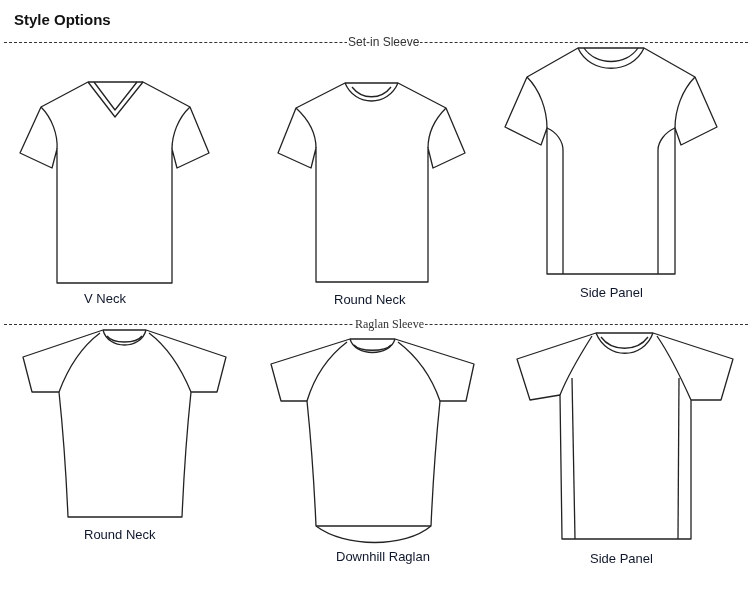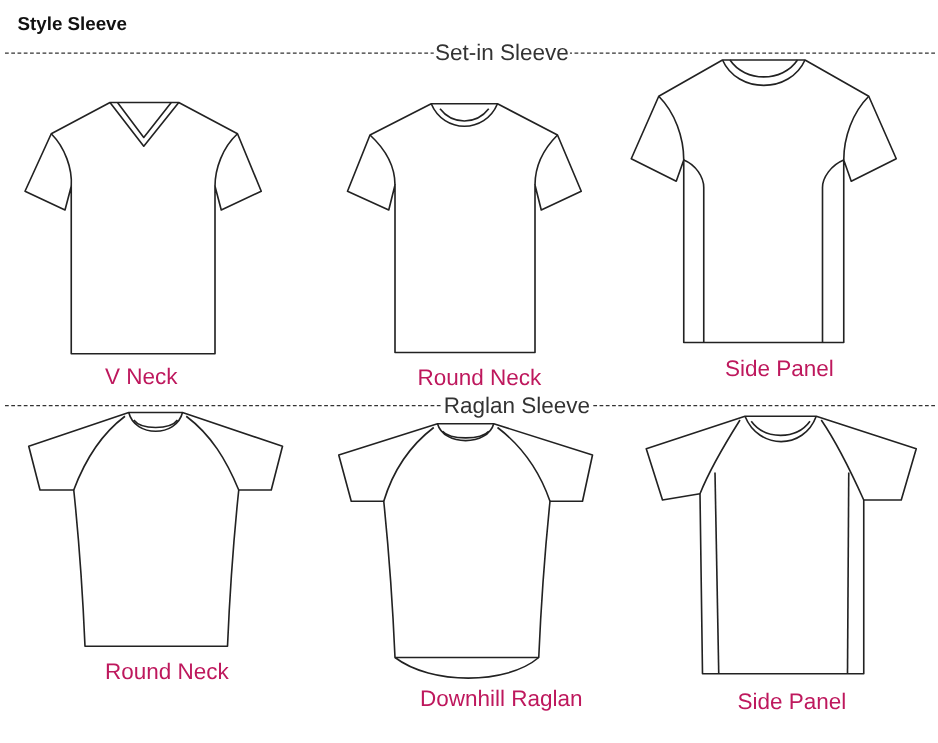--- a/index.html
+++ b/index.html
@@ -1,29 +1,29 @@
 <!DOCTYPE html>
 <html><head>
 <meta charset="utf-8">
 <style>
   html, body { margin:0; padding:0; background:#ffffff; }
   body { width:750px; height:594px; position:relative; overflow:hidden; font-family:"Liberation Sans", sans-serif; color:#222; }
   .title { position:absolute; left:14px; top:11px; font-size:15px; font-weight:bold; color:#111; }
   .divider { position:absolute; left:4px; width:744px; height:14px; }
   .divider .line { position:absolute; left:0; right:0; top:7px; border-top:1px dashed #333; }
-  .divider .label { position:absolute; top:0; background:#fff; font-size:18px; color:#333; padding:0 1px; line-height:14px; }
+  .divider .label { position:absolute; top:0; background:#fff; font-size:12px; color:#333; padding:0 1px; line-height:14px; }
   .shirt { position:absolute; }
   .shirt svg { display:block; overflow:visible; }
-  .caption { position:absolute; font-size:18px; color:#be185d; text-align:center; white-space:nowrap; }
+  .caption { position:absolute; font-size:13px; color:#0f172a; text-align:center; white-space:nowrap; }
   svg path, svg line { fill:none; stroke:#222; stroke-width:1.3; stroke-linejoin:round; }
 </style>
 </head>
 <body>
 
-<div class="title">Style Sleeve</div>
+<div class="title">Style Options</div>
 
 <div class="divider" style="top:35px;">
   <div class="line"></div>
   <span class="label" style="left:343px;">Set-in Sleeve</span>
 </div>
 
 <div class="shirt" style="left:0;top:0;">
   <svg width="250" height="300" viewBox="0 0 250 300">
     <path d="M88,82 L41,107 L20,153 L52,168 L57,149 L57,283 L172,283 L172,149 L177,168 L209,153 L190,107 L143,82 Z"></path>
     <path d="M41,107 C52,118 58,135 57,149"></path>
@@ -51,21 +51,21 @@
     <path d="M527,77 C540,90 547,110 547,128"></path>
     <path d="M695,77 C682,90 675,110 675,128"></path>
     <path d="M578,48 C590,75 632,75 644,48"></path>
     <path d="M584,48 C596,66 626,66 638,48"></path>
     <path d="M547,128 C557,132 563,142 563,150 L563,274"></path>
     <path d="M675,128 C665,132 658,142 658,150 L658,274"></path>
   </svg>
 </div>
 <div class="caption" style="left:580px;top:285px;">Side Panel</div>
 
-<div class="divider" style="top:317px;">
+<div class="divider" style="top:317px;font-family:Liberation Serif, serif;">
   <div class="line"></div>
   <span class="label" style="left:350px;">Raglan Sleeve</span>
 </div>
 
 <div class="shirt" style="left:0;top:0;">
   <svg width="250" height="600" viewBox="0 0 250 600">
     <path d="M103,330 L23,357 L32,392 L59,392 C63,430 66,470 68,517 L182,517 C184,470 187,430 191,392 L217,392 L226,357 L146,330 Z"></path>
     <path d="M100,333 C80,348 68,368 59,392"></path>
     <path d="M149,333 C169,348 181,368 191,392"></path>
     <path d="M103,330 C108,350 141,350 146,330"></path>

